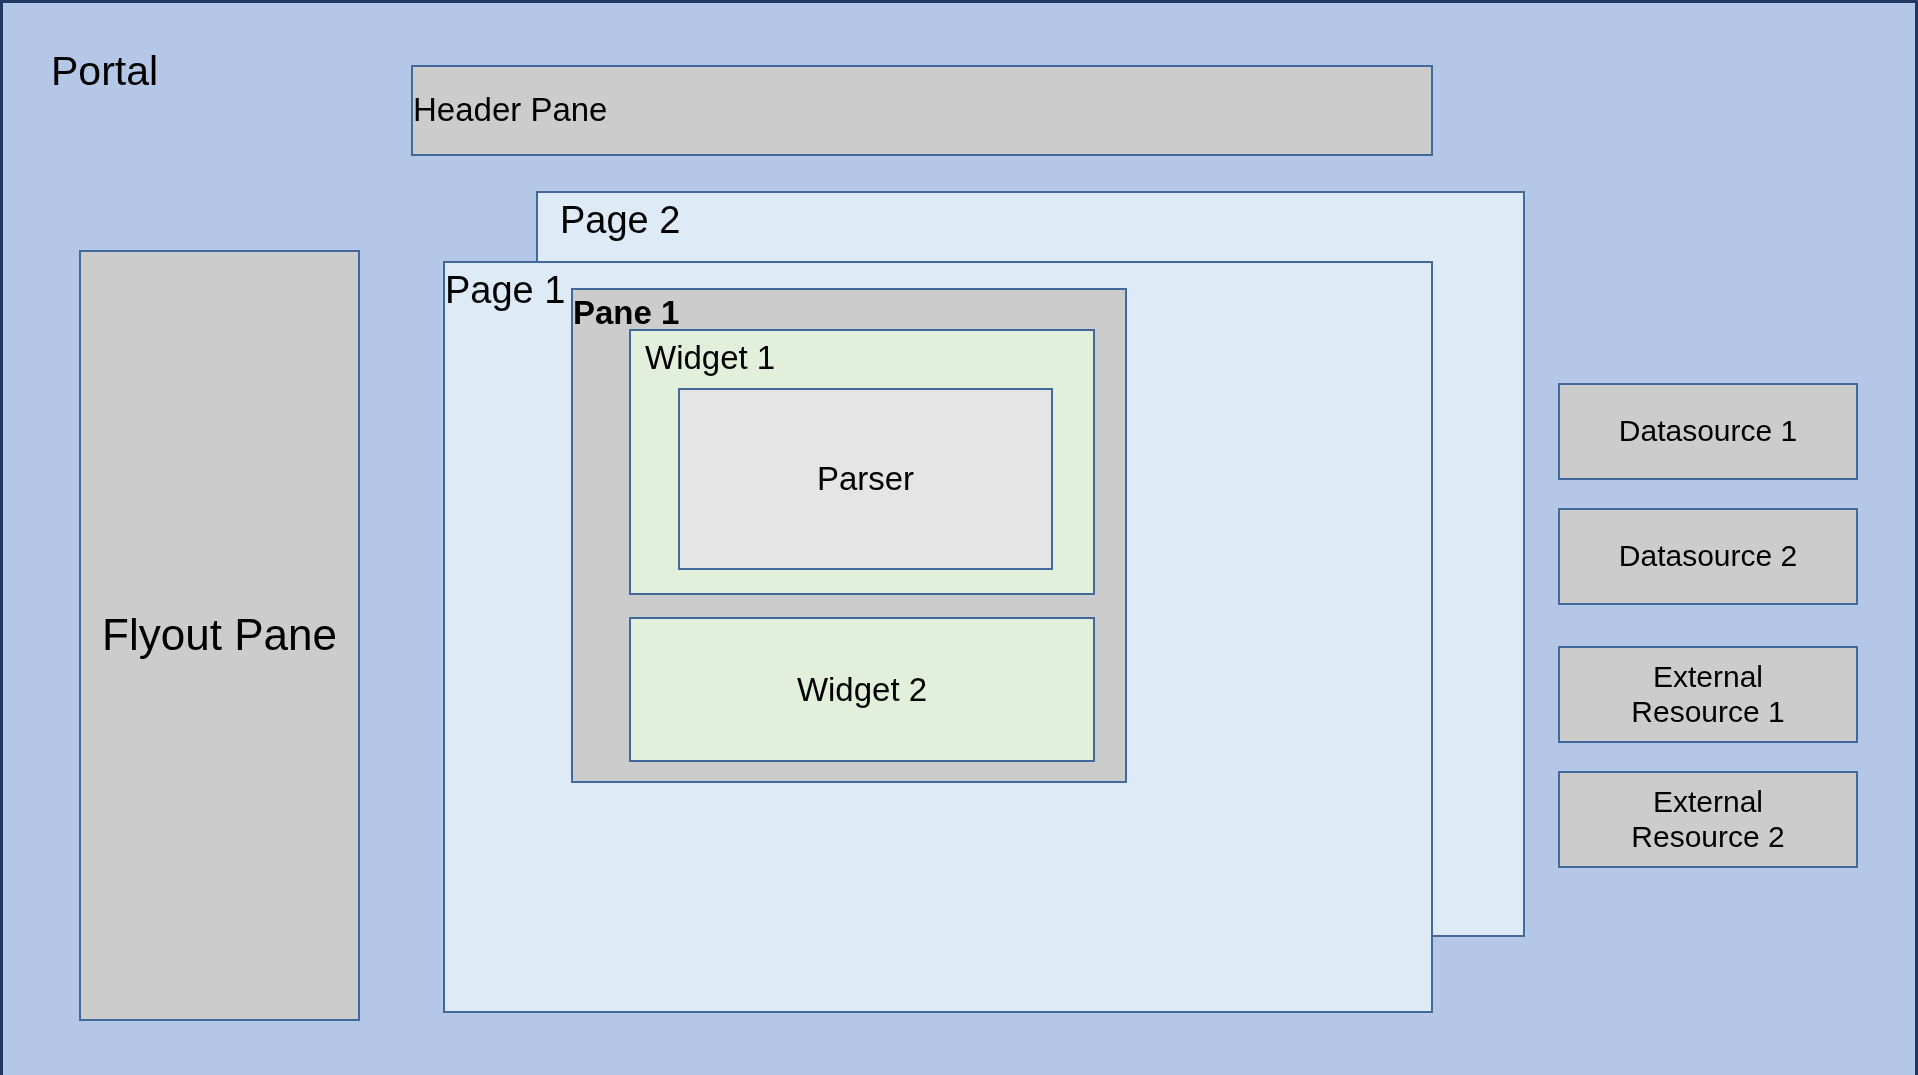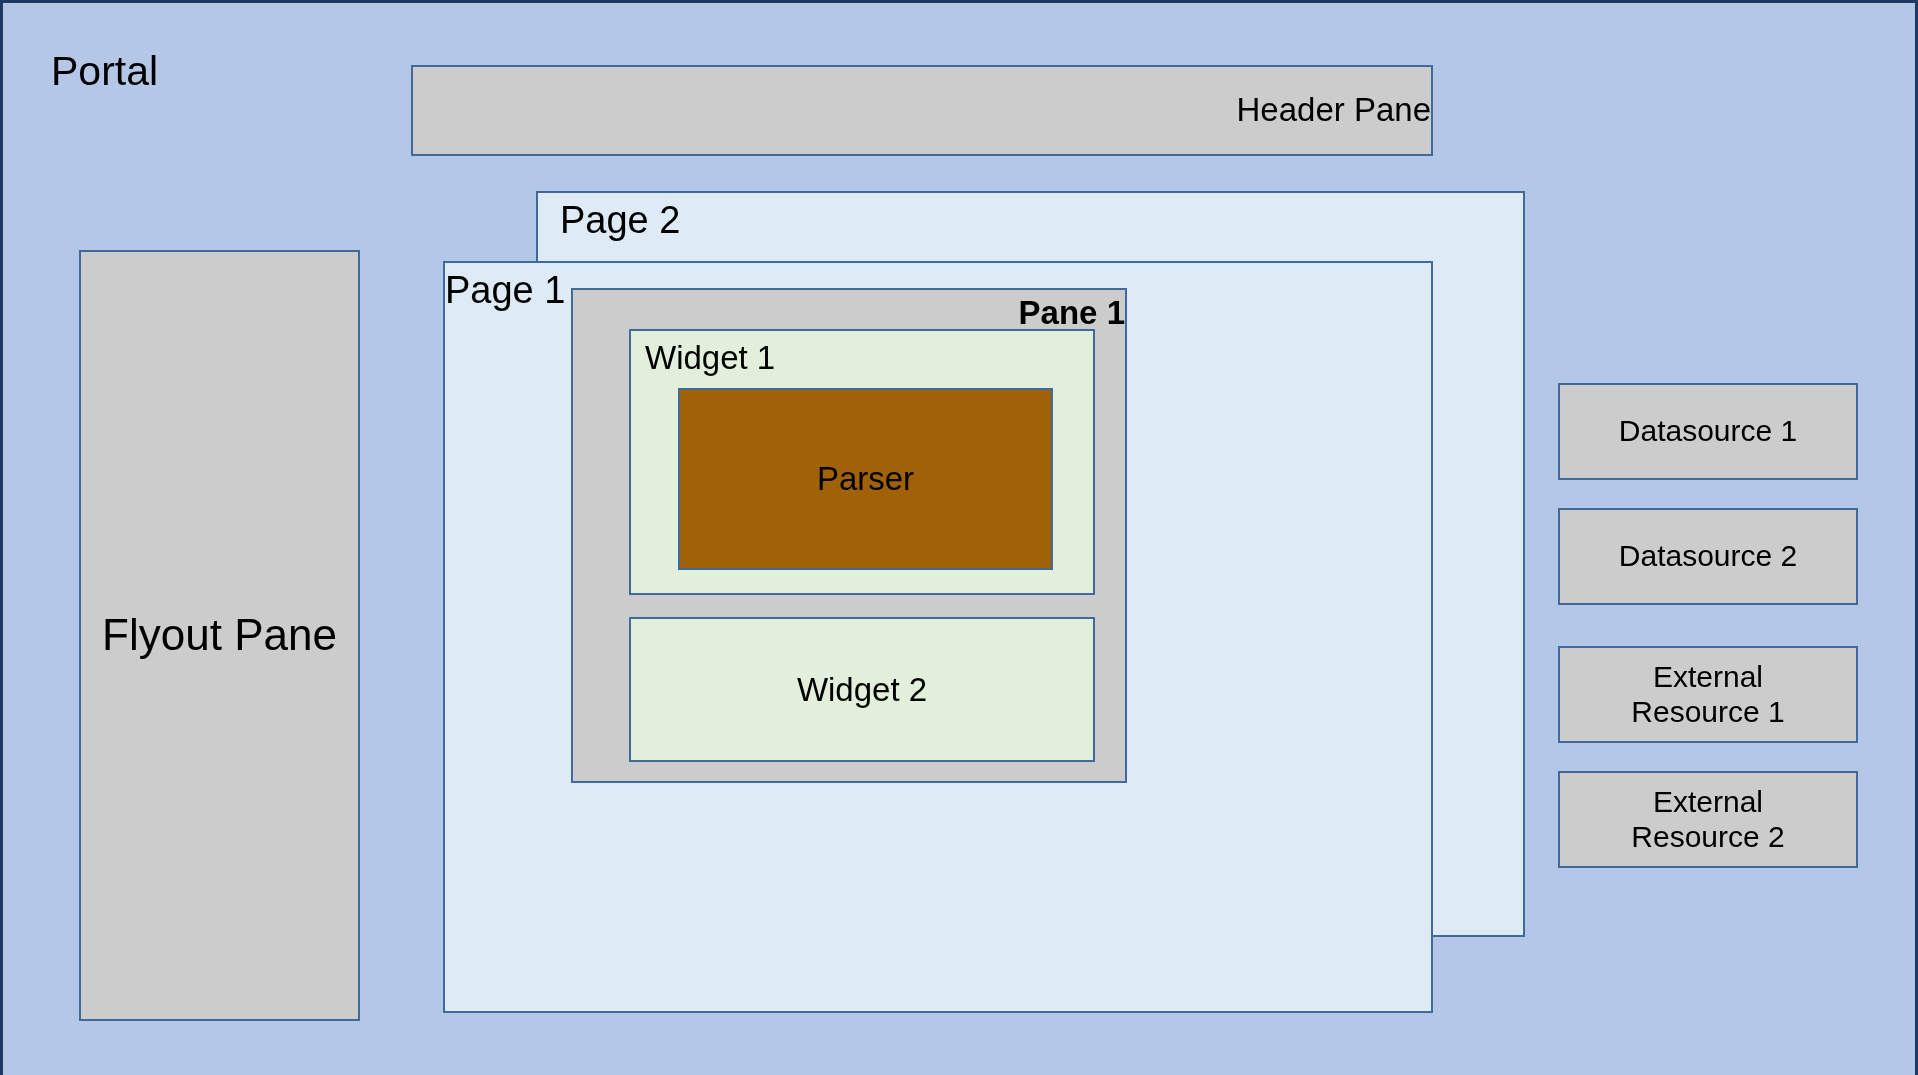--- a/index.html
+++ b/index.html
@@ -64,32 +64,32 @@
   
   .page {
     background: #deeaf6;
   }
   
   .widget {
     background: #e2efda;
   }
   
   .parser {
-    background: #a16207;
+    background: #e5e5e5;
   }
 
   
   .ctr {
     align-items: center;
     justify-content: center;
   }
   
   .toplabel {
     align-items: flex-start;
-    justify-content: flex-end;
+    justify-content: flex-start;
   }
   
   .topleftlabel {
     align-items: flex-start;
     justify-content: flex-start;
   }
 
   .txt {
     display: block;
     white-space: pre-line;

